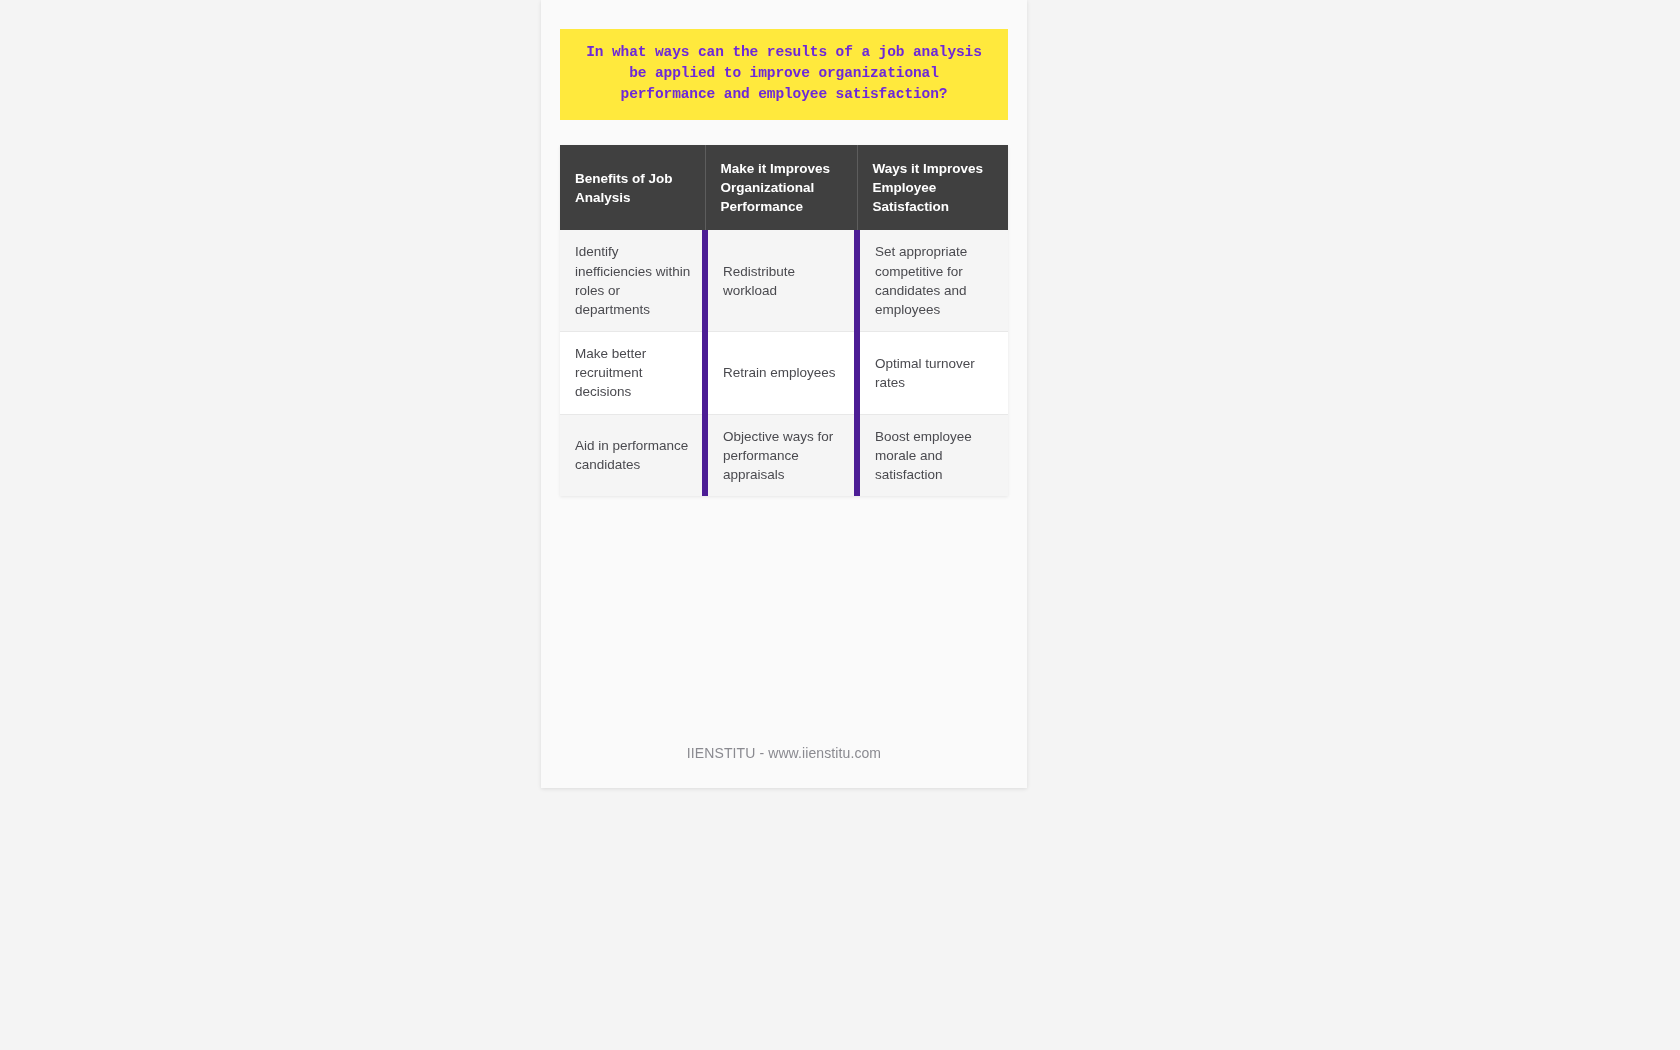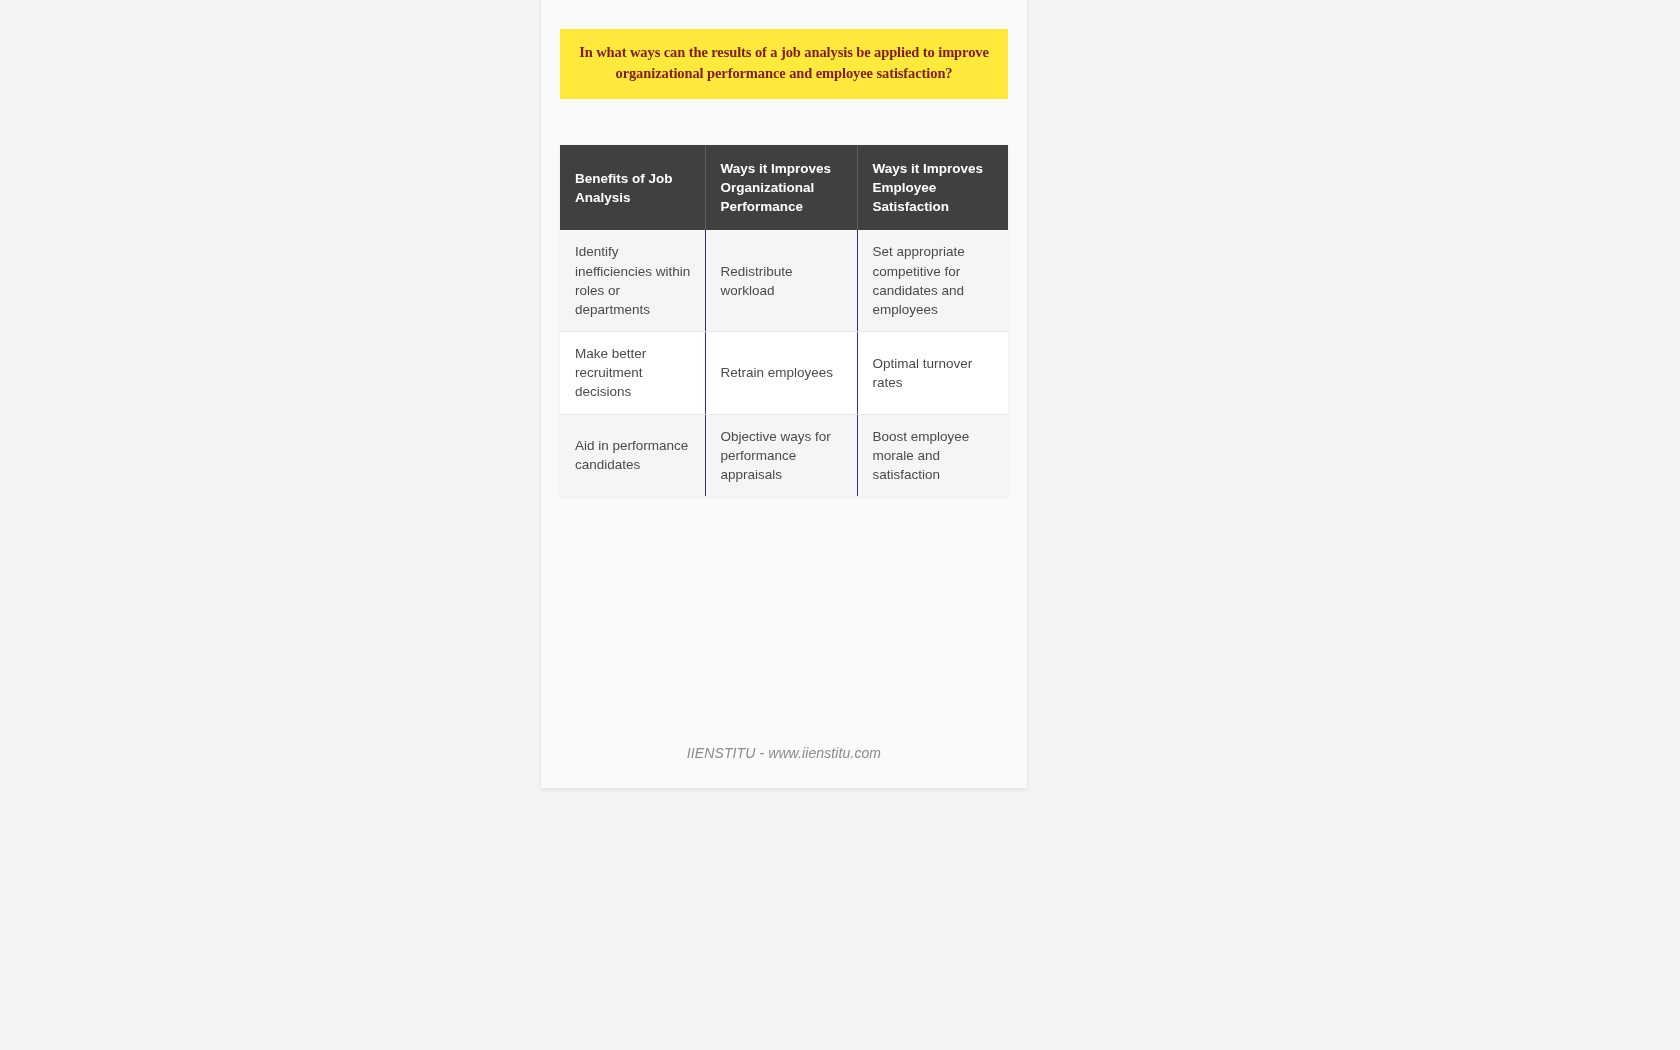--- a/index.html
+++ b/index.html
@@ -41,25 +41,25 @@
     position: absolute;
     left: 19px;
     top: 29px;
     width: 448px;
     box-sizing: border-box;
     background: #ffe93d;
     padding: 13px 18px 15px 18px;
     text-align: center;
   }
   .question-banner .q-text {
-    font-family: Liberation Serif, serif;
+    font-family: Liberation Mono, monospace;
     font-weight: bold;
     font-size: 14.5px;
     line-height: 1.45;
-    color: #7f1d1d;
+    color: #6d28d9;
     letter-spacing: -0.1px;
     display: block;
     text-align: center;
   }
 
   
   .table-wrap {
     position: absolute;
     left: 19px;
     top: 145px;
@@ -94,21 +94,21 @@
   }
 
   table.ja-table tbody td {
     font-family: "Liberation Sans", sans-serif;
     font-size: 13.5px;
     line-height: 1.42;
     color: #4a4a4f;
     vertical-align: middle;
     text-align: left;
     padding: 12px 11px 12px 15px;
-    border-right: 1px solid #4c1d95;
+    border-right: 6px solid #4c1d95;
     border-bottom: 1px solid #e8e8e8;
     box-sizing: border-box;
   }
   table.ja-table tbody td:last-child {
     border-right: none;
   }
   table.ja-table tbody tr:nth-child(odd) td {
     background: #f5f5f5;
   }
   table.ja-table tbody tr:nth-child(even) td {
@@ -124,21 +124,20 @@
     left: 0;
     top: 744px;
     width: 486px;
     text-align: center;
   }
   .footer .brand {
     font-family: "Liberation Sans", sans-serif;
     font-size: 14px;
     color: #8a8a90;
     letter-spacing: 0.1px;
-    font-style: italic;
   }
 </style>
 </head>
 <body>
 
 <div class="page-wrap">
 
   <div class="card">
 
     <div class="question-banner">
@@ -148,21 +147,21 @@
     <div class="table-wrap">
       <table class="ja-table">
         <colgroup>
           <col class="c1">
           <col class="c2">
           <col class="c3">
         </colgroup>
         <thead>
           <tr>
             <th>Benefits of Job Analysis</th>
-            <th>Ways it Improves Organizational Performance</th>
+            <th>Make it Improves Organizational Performance</th>
             <th>Ways it Improves Employee Satisfaction</th>
           </tr>
         </thead>
         <tbody>
           <tr>
             <td>Identify inefficiencies within roles or departments</td>
             <td>Redistribute workload</td>
             <td>Set appropriate competitive for candidates and employees</td>
           </tr>
           <tr>

